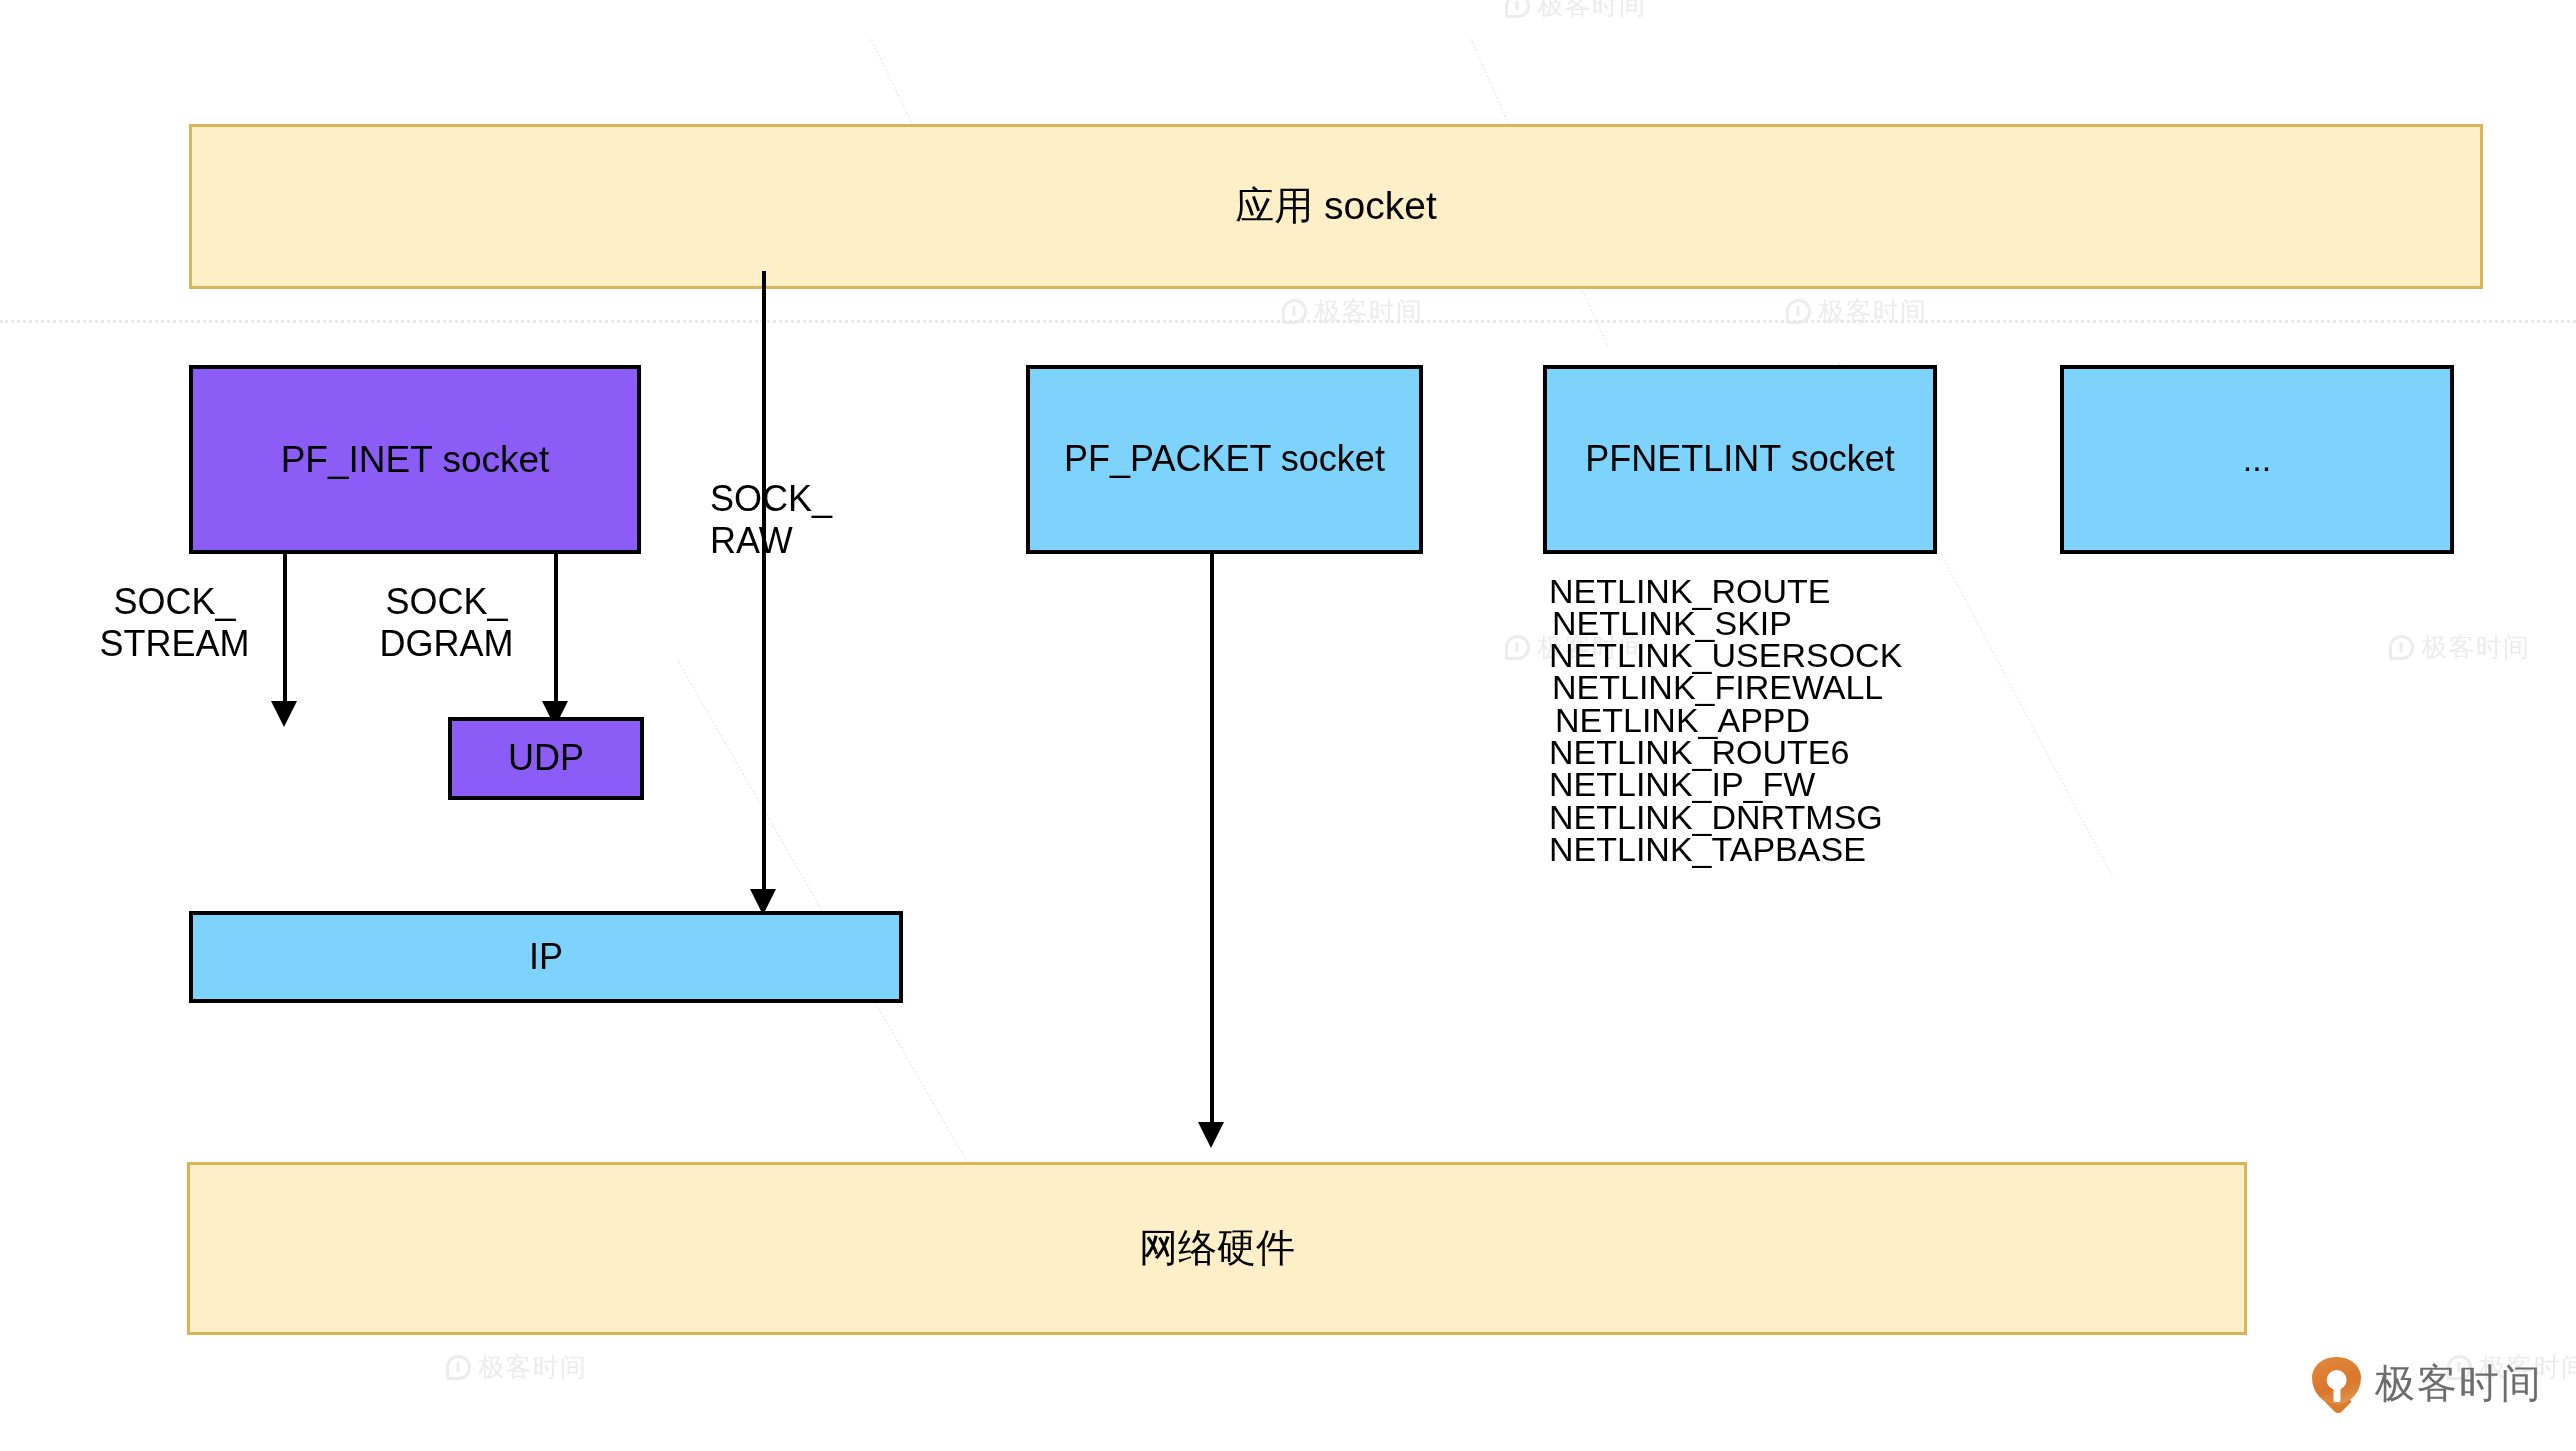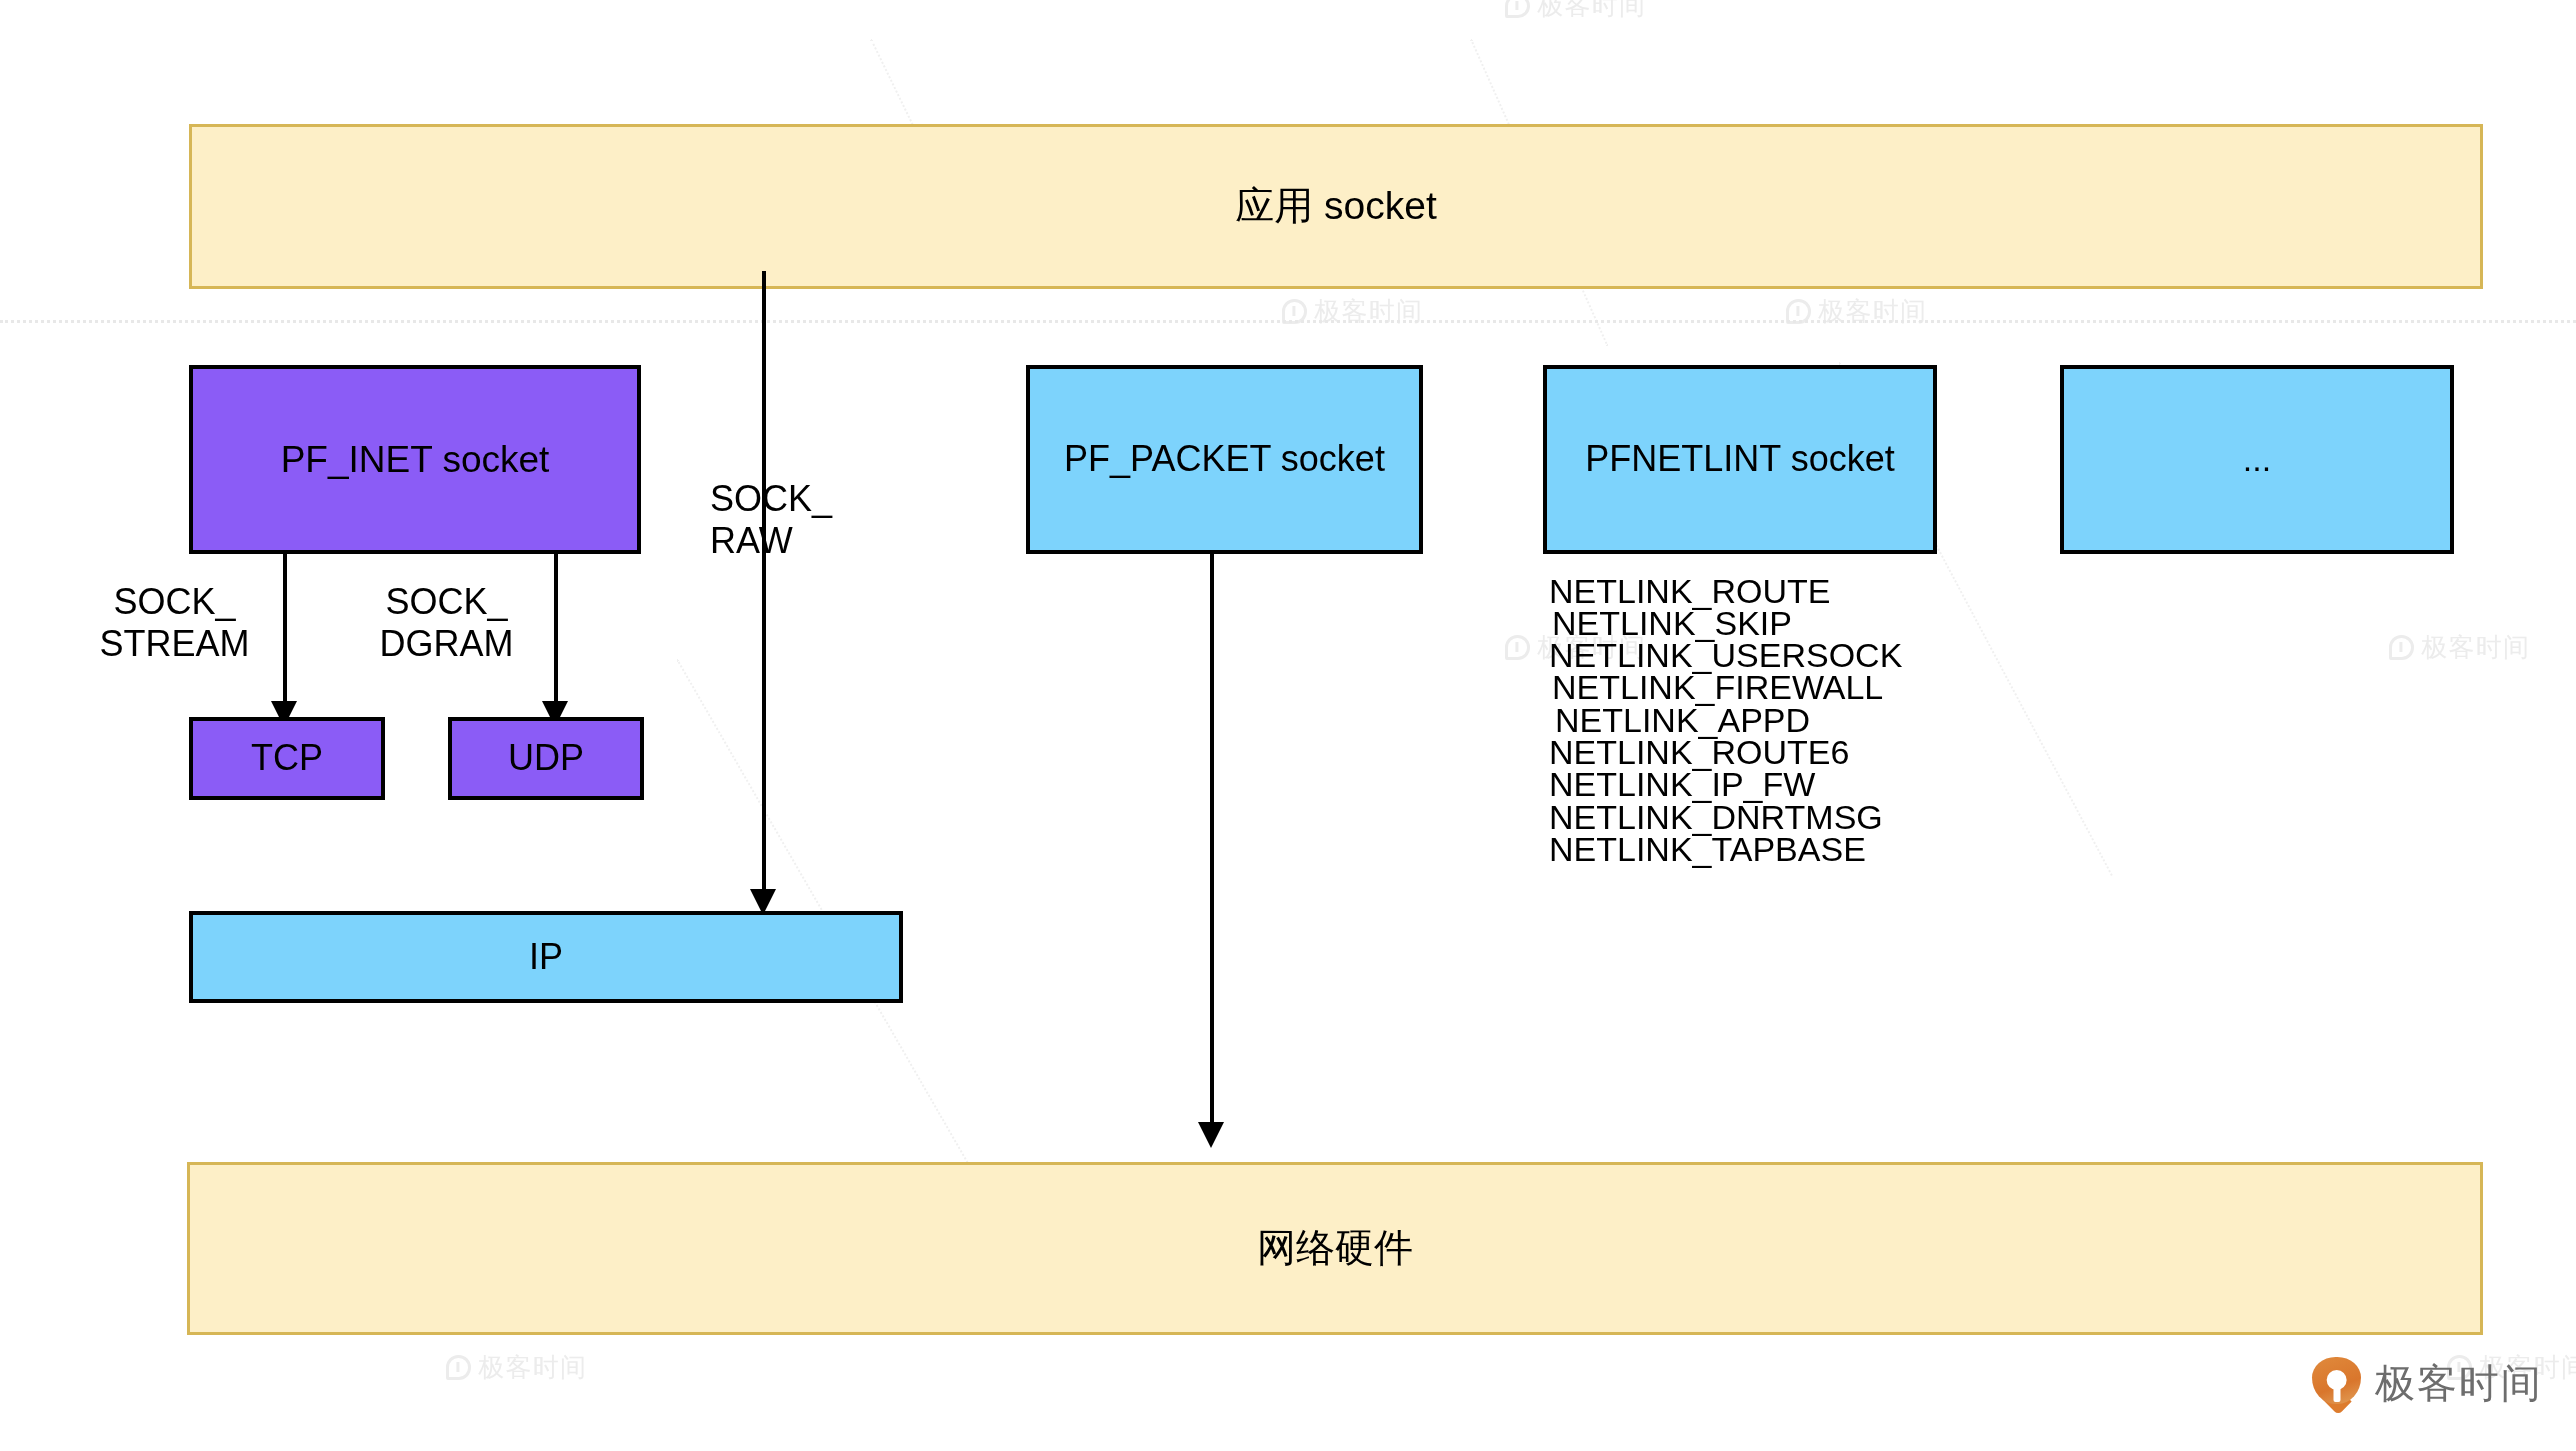--- a/index.html
+++ b/index.html
@@ -228,23 +228,20 @@
   <div class="vline" style="left:283px; top:553px; height:152px;"></div>
   <div class="arrowhead" style="left:271px; top:701px;"></div>
   <div class="label" style="left:84px; top:581px; width:181px; font-size:36px;">SOCK_
 STREAM</div>
 
   <div class="vline" style="left:554px; top:553px; height:152px;"></div>
   <div class="arrowhead" style="left:542px; top:701px;"></div>
   <div class="label" style="left:356px; top:581px; width:181px; font-size:36px;">SOCK_
 DGRAM</div>
 
-  <div class="box box-blue" style="left:189px; top:717px; width:196px; height:83px; font-size:36px;">
-    <span>TCP</span>
-  </div>
 
   <div class="box box-blue" style="left:448px; top:717px; width:196px; height:83px; font-size:36px;">
     <span>UDP</span>
   </div>
 
   <div class="box box-white" style="left:189px; top:911px; width:714px; height:92px; font-size:36px;">
     <span>IP</span>
   </div>
 
   <div class="vline" style="left:762px; top:271px; height:623px;"></div>
@@ -274,21 +271,21 @@
       <div class="list-item" style="left: 1549px; top: 733px; font-size: 34px;">NETLINK_ROUTE6</div>
       <div class="list-item" style="left: 1549px; top: 765px; font-size: 34px;">NETLINK_IP_FW</div>
       <div class="list-item" style="left: 1549px; top: 798px; font-size: 34px;">NETLINK_DNRTMSG</div>
       <div class="list-item" style="left: 1549px; top: 830px; font-size: 34px;">NETLINK_TAPBASE</div>
     </div>
 
   <div class="box box-white" style="left:2060px; top:365px; width:394px; height:189px; font-size:34px;">
     <span>...</span>
   </div>
 
-  <div class="box box-yellow" style="left:187px; top:1162px; width:2296px; height:173px; font-size:39px;">
+  <div class="box box-yellow" style="left:187px; top:1162px; width:2060px; height:173px; font-size:39px;">
     <span>网络硬件</span>
   </div>
 
   <div id="brand-logo" style="left:2312px; top:1356px;">
     <span class="logo-pin">
       <span class="pin-tail"></span>
       <span class="pin-body"></span>
       <span class="pin-hole"></span>
       <span class="pin-stem"></span>
     </span>

